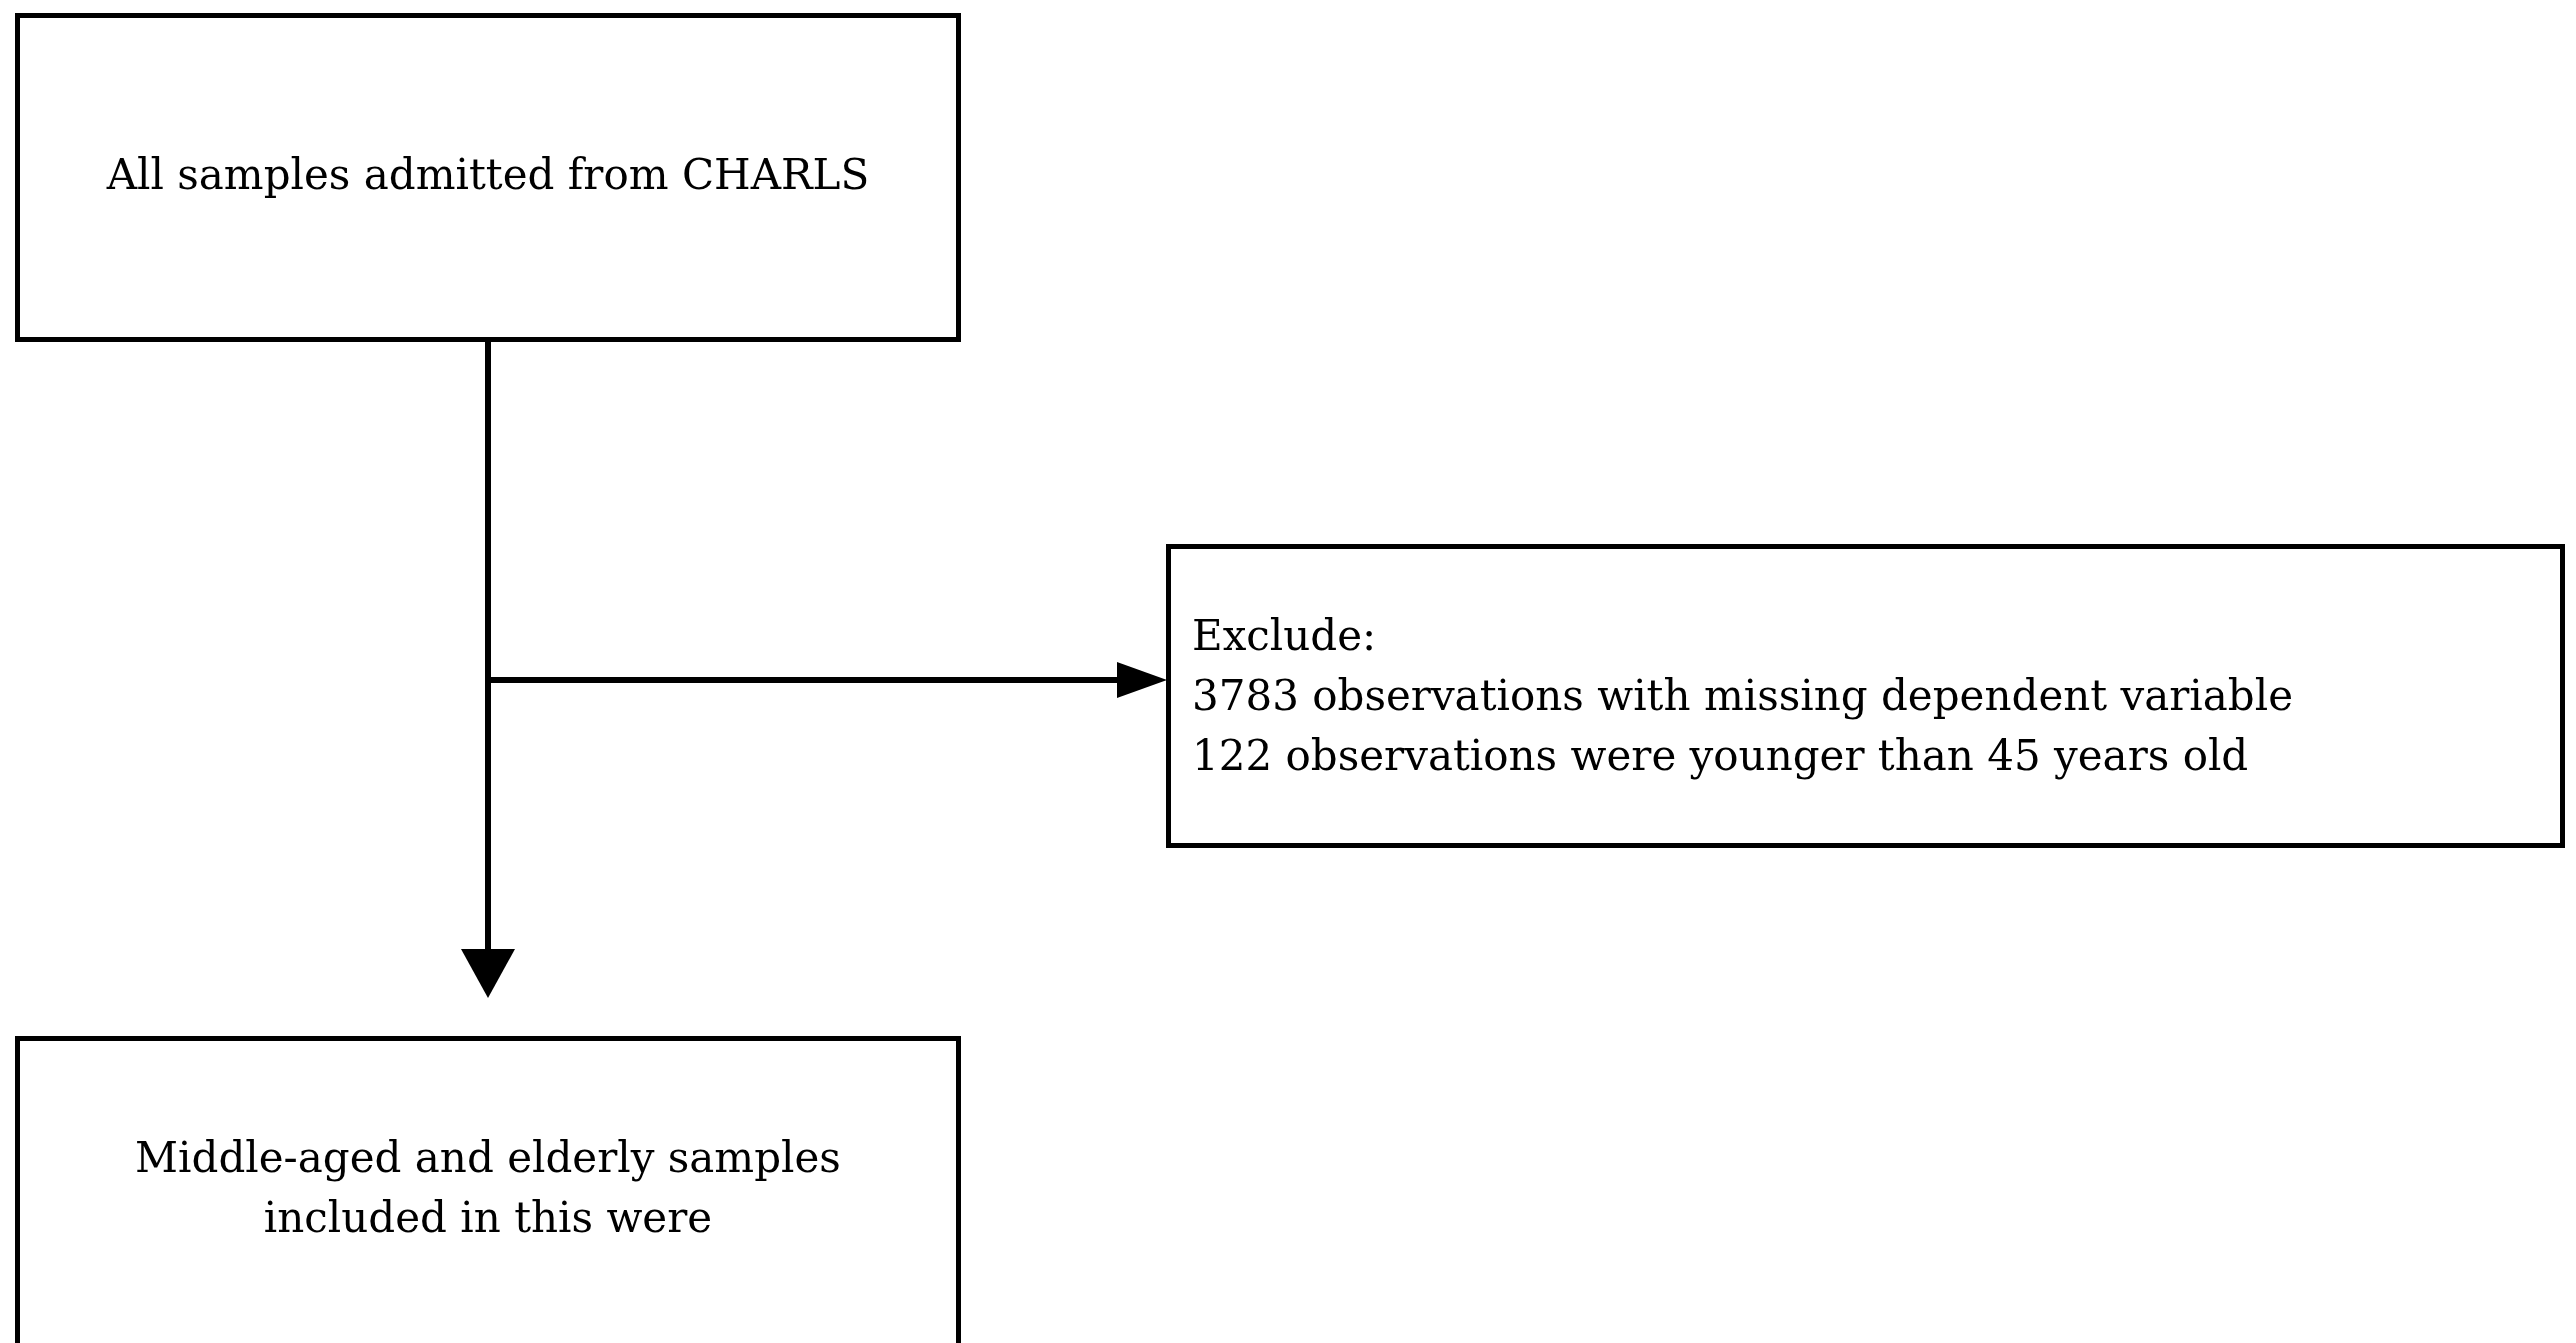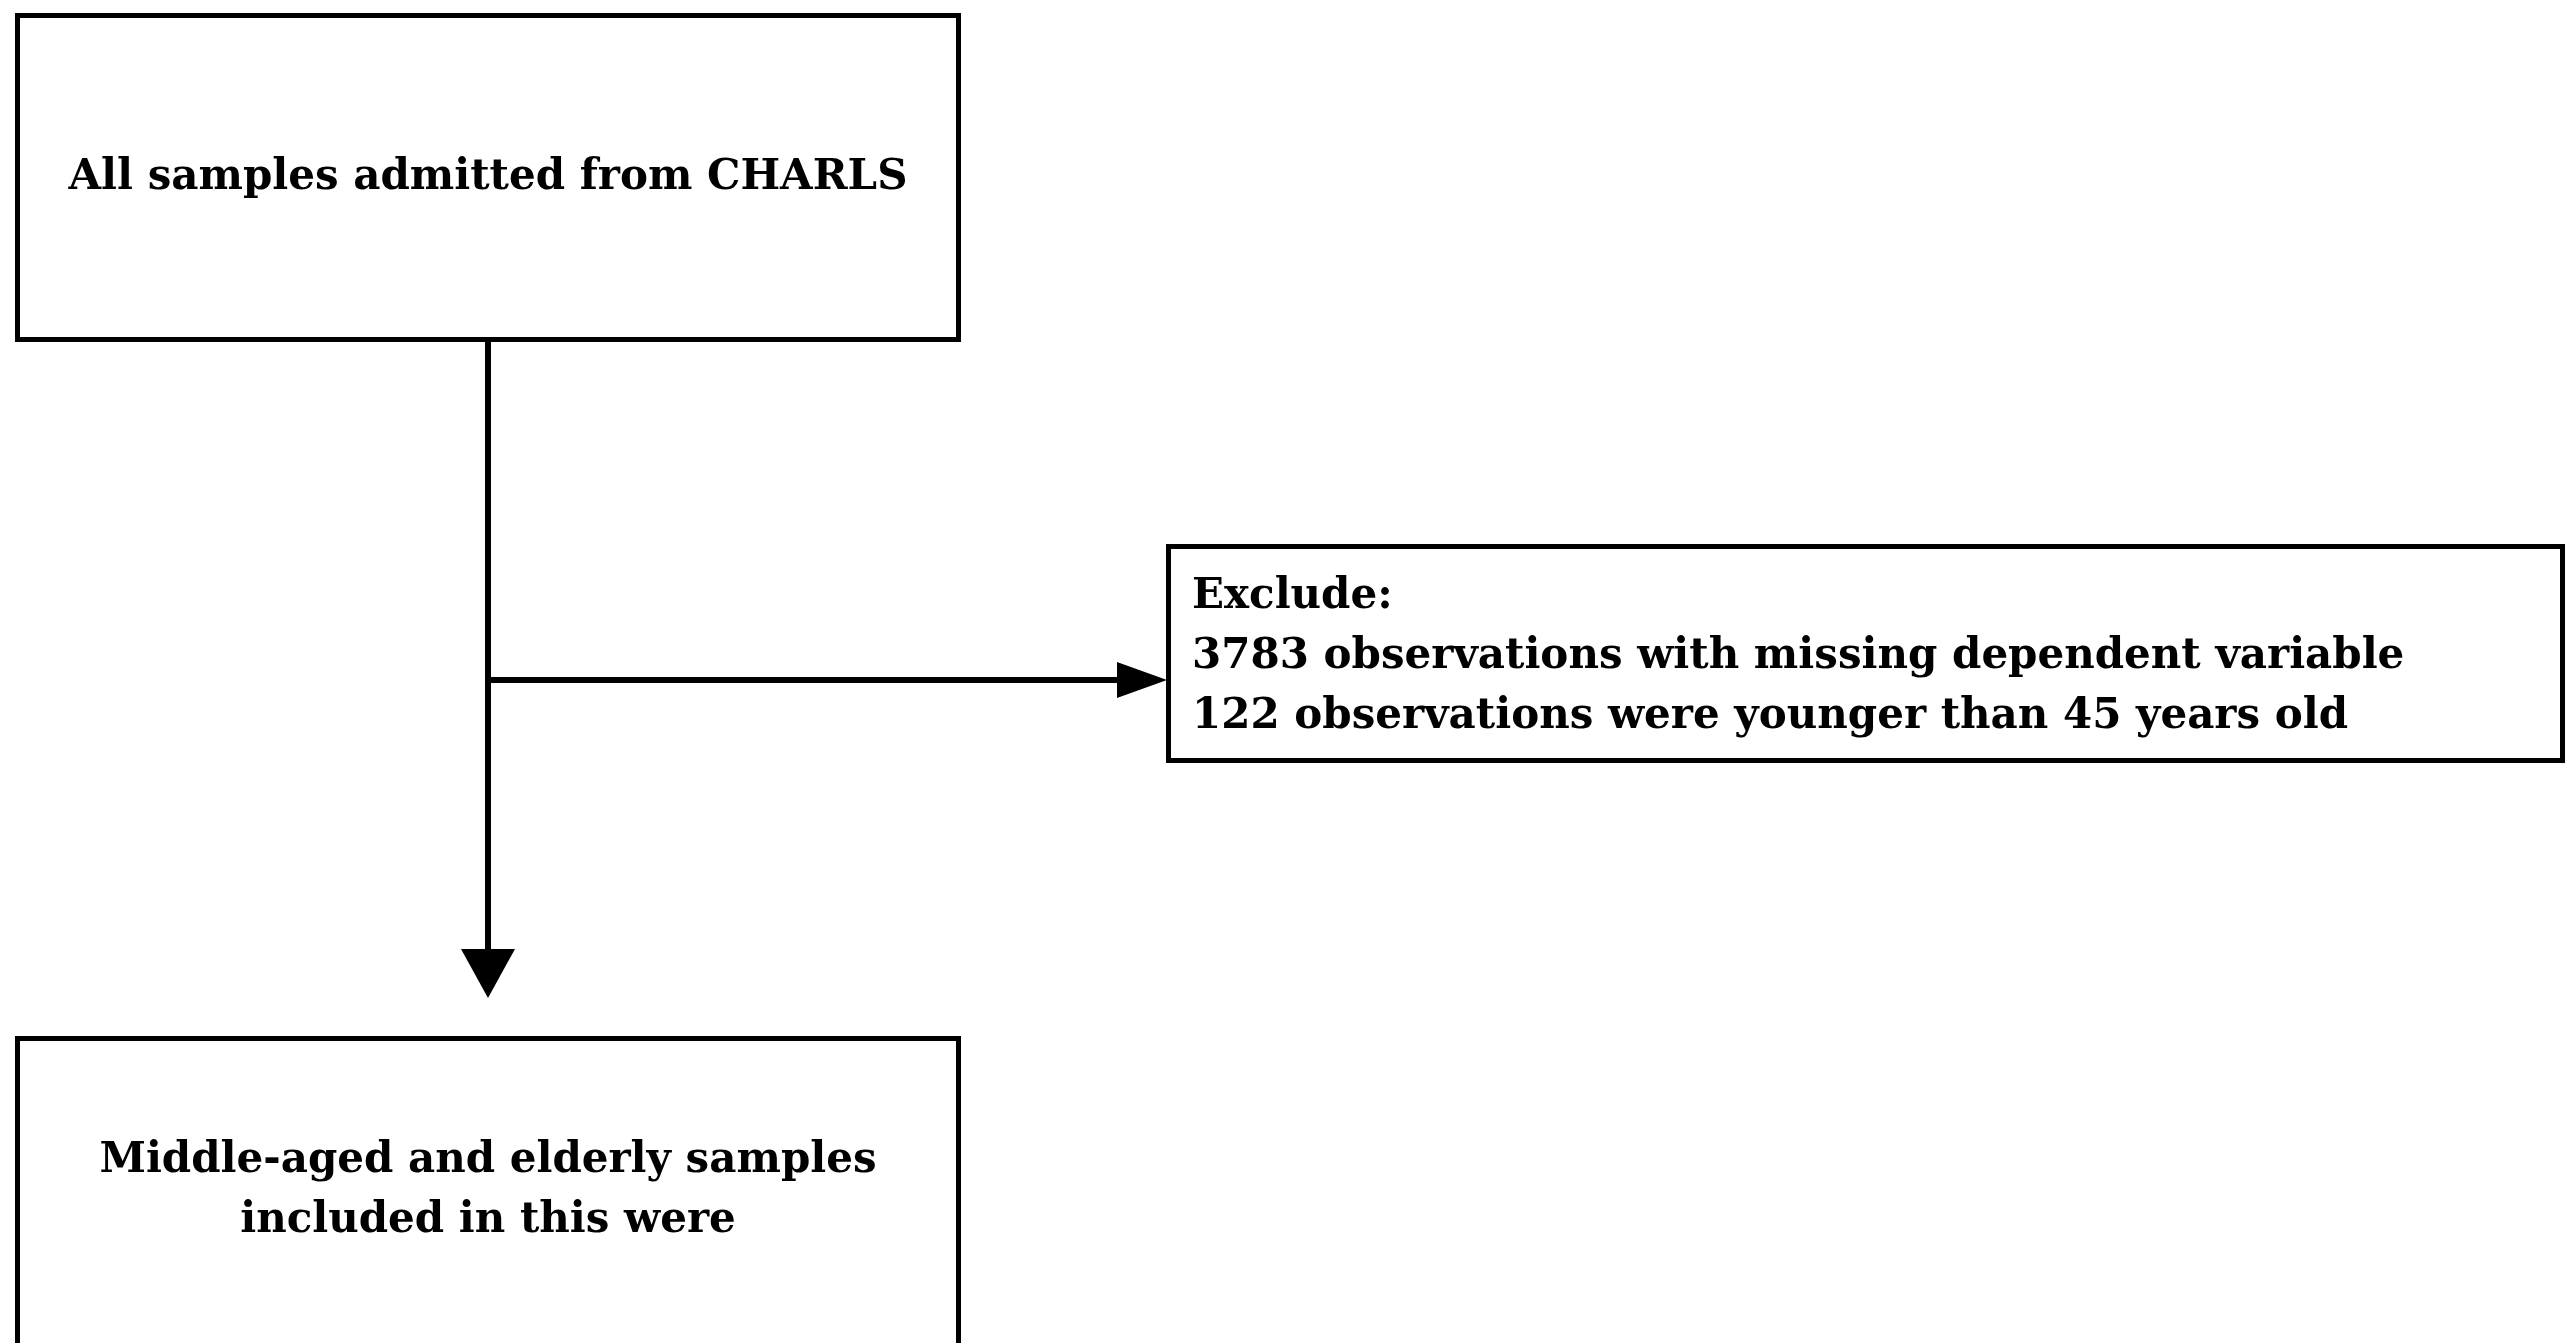--- a/index.html
+++ b/index.html
@@ -11,21 +11,20 @@
   body {
     font-family: "DejaVu Serif", "Liberation Serif", serif;
     color: #000000;
   }
   #canvas {
     position: relative;
     width: 2576px;
     height: 1344px;
     background: #ffffff;
     overflow: hidden;
-    font-weight: bold;
   }
 
   
   .node-box {
     position: absolute;
     box-sizing: border-box;
     background: #ffffff;
     border: 5.3px solid #000000;
     display: flex;
     flex-direction: column;
@@ -47,21 +46,21 @@
     align-items: center;
     text-align: center;
     padding-bottom: 5.3px;
   }
 
   
   #box-exclude {
     left: 1166px;
     top: 544px;
     width: 1399px;
-    height: 219px;
+    height: 304px;
     align-items: flex-start;
     text-align: left;
     padding-left: 21px;
   }
 
   
   #box-included {
     left: 15px;
     top: 996px;
     width: 946px;

